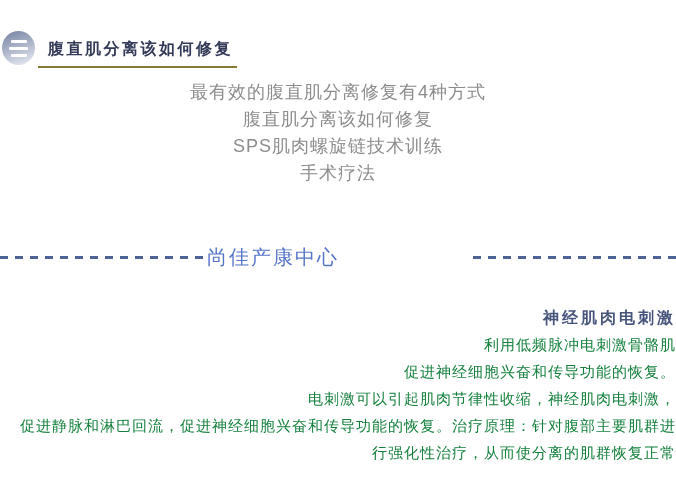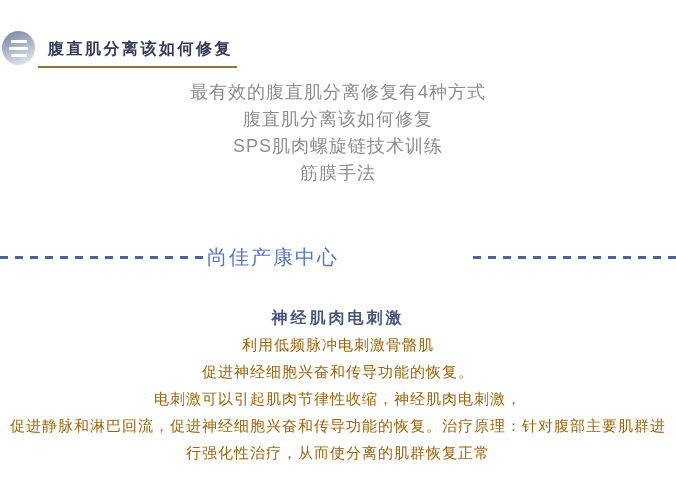--- a/index.html
+++ b/index.html
@@ -99,36 +99,36 @@
     color: #5474c8;
     white-space: nowrap;
   }
 
   
   .detail {
     position: absolute;
     top: 304px;
     left: 0;
     right: 0;
-    text-align: center;
+    text-align: right;
   }
   .detail-heading {
     margin: 0;
     font-size: 16px;
     line-height: 27px;
     font-weight: bold;
     letter-spacing: 3px;
     color: #47547c;
   }
   .detail p {
     margin: 0;
     font-size: 15px;
     line-height: 27px;
     letter-spacing: 1px;
-    color: #a16207;
+    color: #15803d;
   }
 </style>
 </head>
 <body>
 
 <div class="page">
 
   <div class="brand-icon">
     <span class="bar b1"></span>
     <span class="bar b2"></span>
@@ -136,21 +136,21 @@
   </div>
 
   <div class="title-wrap">
     <h1 class="page-title">腹直肌分离该如何修复</h1>
   </div>
 
   <section class="intro">
     <p>最有效的腹直肌分离修复有4种方式</p>
     <p>腹直肌分离该如何修复</p>
     <p>SPS肌肉螺旋链技术训练</p>
-    <p>筋膜手法</p>
+    <p>手术疗法</p>
   </section>
 
   <div class="divider">
     <span class="dash dash-left"></span>
     <span class="brand-name">尚佳产康中心</span>
     <span class="dash dash-right"></span>
   </div>
 
   <section class="detail">
     <h2 class="detail-heading">神经肌肉电刺激</h2>

